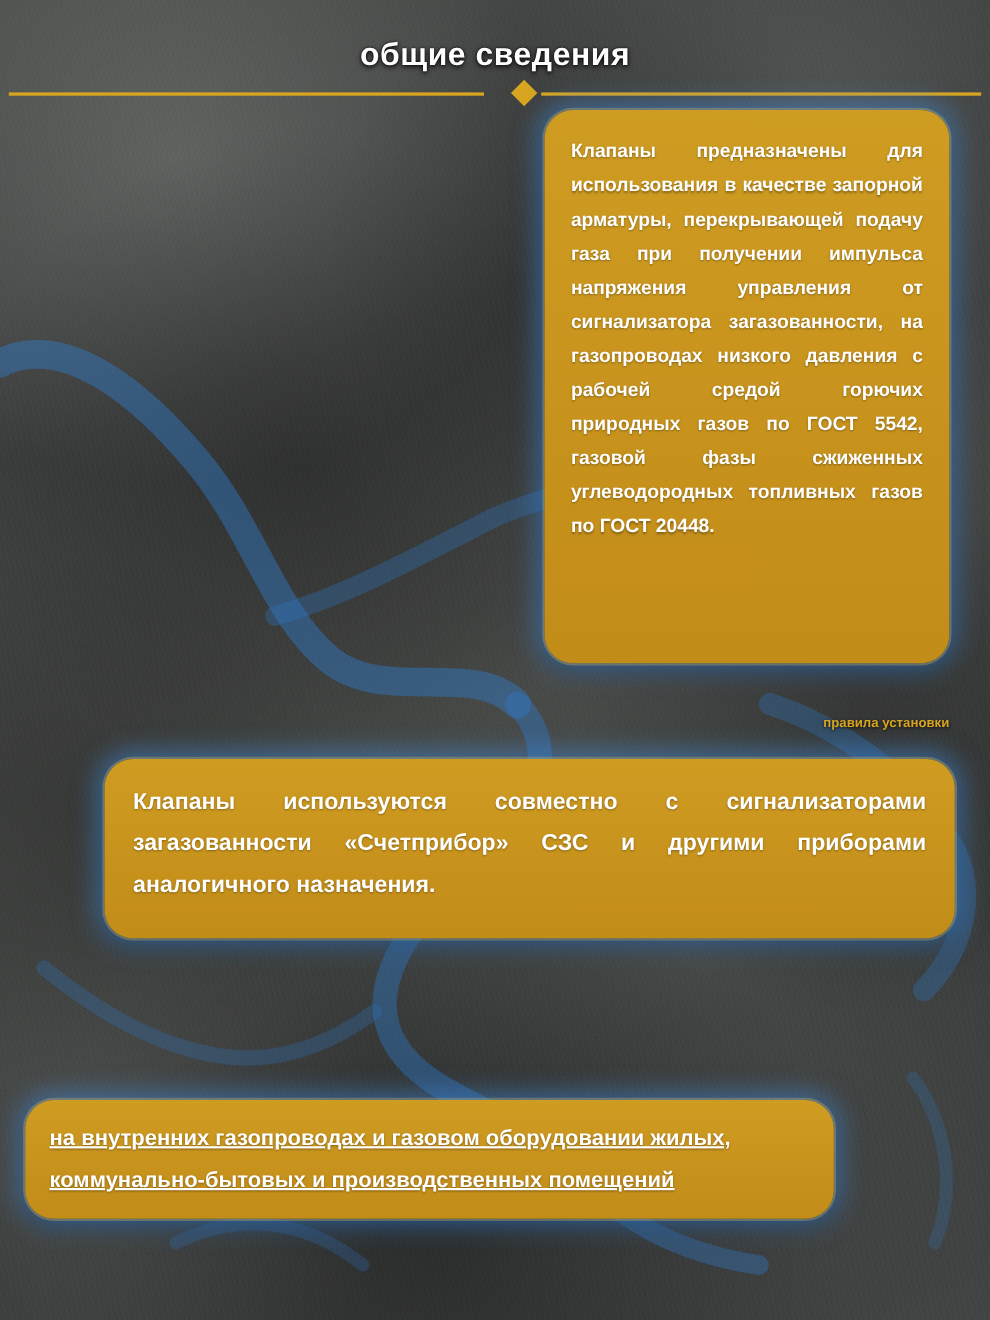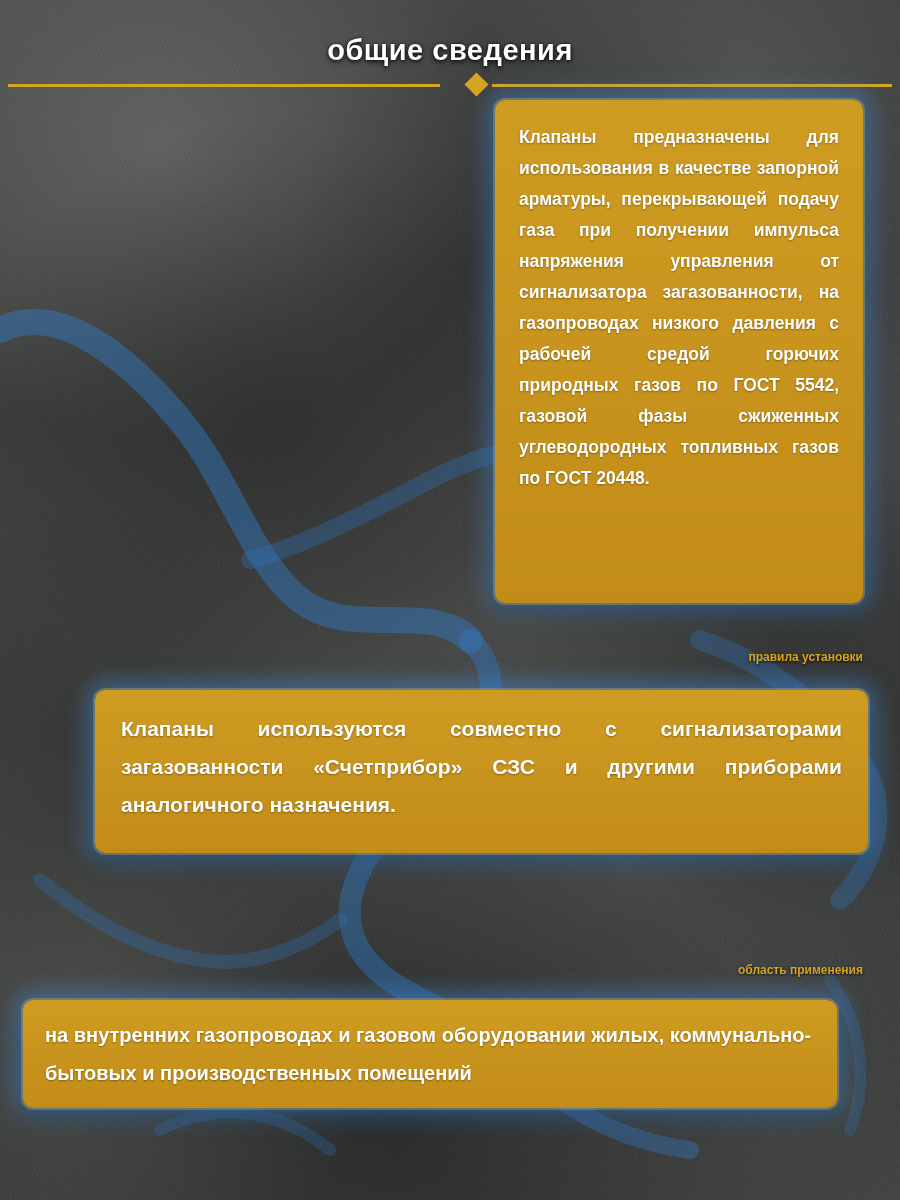--- a/index.html
+++ b/index.html
@@ -94,21 +94,21 @@
     height: 17px;
     background: #d8a520;
     transform: rotate(45deg);
   }
 
   
   .gold-card {
     position: absolute;
     background: #c8941f;
     background: linear-gradient(180deg, #cf9c22 0%, #c28c18 100%);
-    border-radius: 10px;
+    border-radius: 26px;
     box-shadow:
       0 0 0 2px rgba(255,214,102,0.25),
       0 0 22px 6px rgba(70,150,235,0.55),
       0 6px 18px rgba(0,0,0,0.45);
     color: #ffffff;
   }
   .gold-card p {
     margin: 0;
     color: #ffffff;
     font-weight: bold;
@@ -167,22 +167,23 @@
   .rules-card .inner { padding: 20px 26px; }
   .rules-card p {
     font-size: 21px;
     line-height: 38px;
   }
 
   
   .scope-card {
     left: 23px;
     top: 1000px;
-    width: 814px;
+    width: 735px;
     height: 108px;
+    text-decoration: underline;
   }
   .scope-card .inner { padding: 16px 22px; }
   .scope-card p {
     font-size: 20px;
     line-height: 38px;
     text-align: left;
   }
 </style>
 </head>
 <body>
@@ -300,20 +301,19 @@
     </div>
   </div>
 
   <div class="mini-label" id="label-rules">правила установки</div>
   <div class="gold-card rules-card">
     <div class="inner">
       <p>Клапаны используются совместно с сигнализаторами загазованности «Счетприбор» СЗС и другими приборами аналогичного назначения.</p>
     </div>
   </div>
 
-  <div class="mini-label" id="label-scope">область применения</div>
   <div class="gold-card scope-card">
     <div class="inner">
       <p>на внутренних газопроводах и газовом оборудовании жилых, коммунально-бытовых и производственных помещений</p>
     </div>
   </div>
 
 </div>
 
 </body></html>

